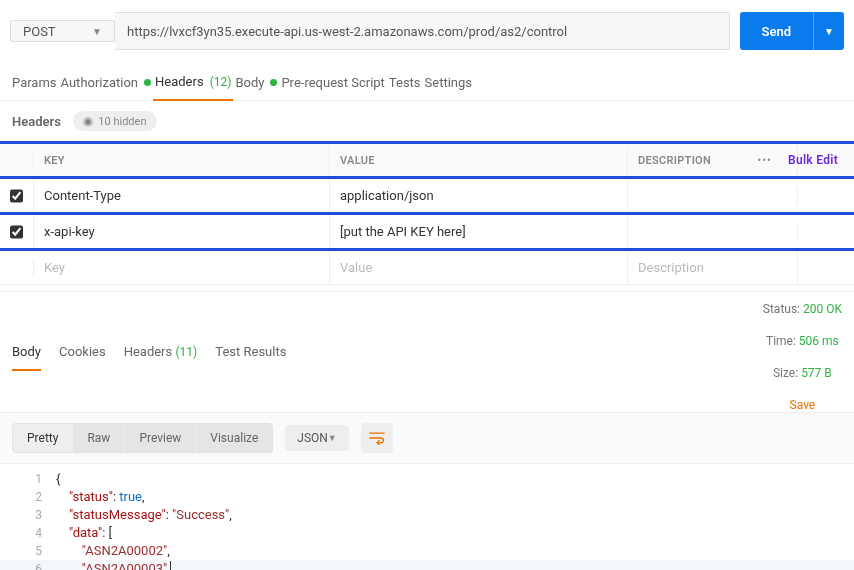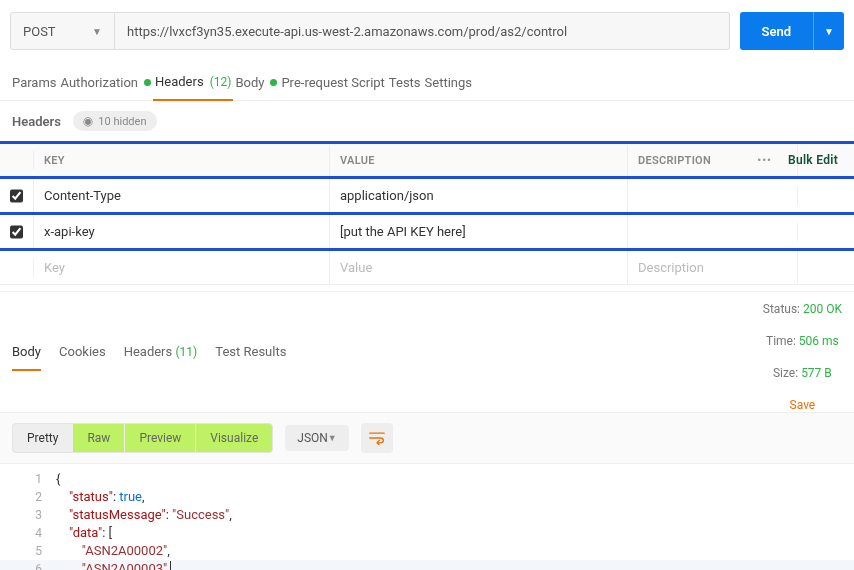--- a/index.html
+++ b/index.html
@@ -1,21 +1,21 @@
 <!DOCTYPE html>
 <html><head>
   <meta charset="utf-8">
   <style>
     * { box-sizing: border-box; margin: 0; padding: 0; font-family: -apple-system, BlinkMacSystemFont, "Segoe UI", Roboto, "Helvetica Neue", Arial, sans-serif; }
     body { background: #fff; color: #333; font-size: 13px; }
     .container { width: 854px; margin: 0 auto; }
 
     
     .top-row { display:flex; gap:0; padding: 12px 10px 10px 10px; align-items:center; }
-    .method-select { width:105px; height:38px; border:1px solid #ddd; background:#f7f7f7; display:flex; align-items:center; justify-content:space-between; padding:0 12px; color:#555; border-radius:3px 0 0 3px; cursor:pointer; }
+    .method-select { width:105px; height:22px; border:1px solid #ddd; background:#f7f7f7; display:flex; align-items:center; justify-content:space-between; padding:0 12px; color:#555; border-radius:3px 0 0 3px; cursor:pointer; }
     .url-input { flex:1; height:38px; border:1px solid #ddd; border-left:none; padding:0 12px; font-size:13px; color:#555; background:#f7f7f7; border-radius: 0 3px 3px 0;}
     .send-btn { margin-left:10px; height:38px; background:#097BED; color:#ffffff; border:none; font-weight:600; display:flex; align-items:center; border-radius:3px; font-size:13px; cursor:pointer; }
     .send-btn .main { padding:0 22px; }
     .send-btn .caret { border-left:1px solid rgba(255,255,255,0.3); padding:0 10px; height:100%; display:flex; align-items:center; font-size:10px; }
 
     
     .req-tabs { display:flex; padding: 8px 10px 0 10px; border-bottom:1px solid #eee; }
     .req-tabs .tab { padding: 6px 2px 10px 2px; color:#666; cursor:pointer; display:flex; align-items:center; gap:6px; }
     .req-tabs .tab.active { color:#333; border-bottom:2px solid #EB7100; margin-bottom:-1px; }
     .dot.green { display:inline-block; width:7px; height:7px; background:#2fb344; border-radius:50%; }
@@ -27,36 +27,36 @@
     .hidden-pill { background:#eee; color:#888; border-radius:12px; padding:3px 10px; font-size:11px; display:flex; align-items:center; gap:5px; cursor:pointer;}
     .eye-icon { font-size:12px; }
 
     .kv-header, .kv-row { display:grid; grid-template-columns:34px 296px 298px 170px 56px; align-items:center; border-top:3px solid #1d4ed8; }
     .kv-header { background:#fafafa; color:#888; font-weight:600; font-size:11px; letter-spacing:.3px; }
     .kv-header > div, .kv-row > div { padding:9px 10px; border-right:1px solid #eee; }
     .kv-header > div:last-child, .kv-row > div:last-child { border-right:none; }
     .kv-chk { display:flex; align-items:center; justify-content:center; }
     .kv-chk input { width:14px; height:14px; accent-color:#333;}
     .kv-row.empty { color:#bbb; border-bottom:1px solid #eee;}
-    .bulk-edit { color:#14532d; font-size:12px; white-space:nowrap; cursor:pointer; padding:0 6px; }
+    .bulk-edit { color:#6d28d9; font-size:12px; white-space:nowrap; cursor:pointer; padding:0 6px; }
     .dots { color:#999; letter-spacing:1px; cursor:pointer; }
     .kv-actions { display:flex; align-items:center; justify-content:flex-end; gap:10px;}
 
     
     .res-bar { display:flex; align-items:center; padding: 10px 12px 0 12px; margin-top:6px; border-top:1px solid #f0f0f0;}
     .res-tabs { display:flex; gap:18px; }
     .res-tabs .tab { padding-bottom:10px; color:#666; cursor:pointer; }
     .res-tabs .tab.active { color:#333; border-bottom:2px solid #EB7100; }
     .res-meta { margin-left:auto; display:flex; gap:18px; color:#777; font-size:12px; align-items:center;flex-direction:column; }
     .res-meta .ok { color:#2fb344; }
     .save-link { color:#EB7100; font-size:12px; cursor:pointer; }
 
     
     .view-row { display:flex; align-items:center; gap:6px; padding:10px 12px; background:#fafafa; border-top:1px solid #eee; border-bottom:1px solid #eee;}
-    .seg { display:flex; background:#bef264; border:1px solid #e3e3e3; border-radius:4px; overflow:hidden; }
+    .seg { display:flex; background:#e5e5e5; border:1px solid #e3e3e3; border-radius:4px; overflow:hidden; }
     .seg .opt { padding:7px 14px; color:#666; cursor:pointer; border-right:1px solid #eee; font-size:12px;}
     .seg .opt:last-child { border-right:none;}
     .seg .opt.active { background:#eee; color:#333; }
     .format-sel { display:flex; align-items:center; margin-left:6px; background:#eee; border-radius:4px; padding:6px 12px; color:#555; font-size:12px; gap:0; cursor:pointer;}
     .wrap-btn { margin-left:6px; width:32px; height:30px; background:#eee; border-radius:4px; color:#EB7100; display:flex; align-items:center; justify-content:center; cursor:pointer; position:relative;}
     .wrap-btn svg { width:16px; height:14px; }
 
     
     .code-area { padding: 6px 0; font-family: Consolas, Menlo, Monaco, monospace; font-size:13px; line-height:18px; }
     .code-line { display:flex; }

